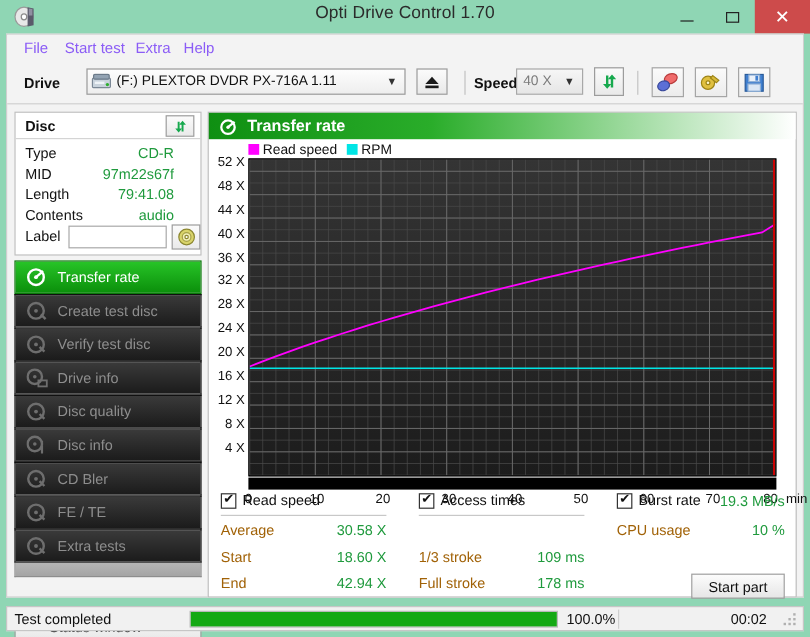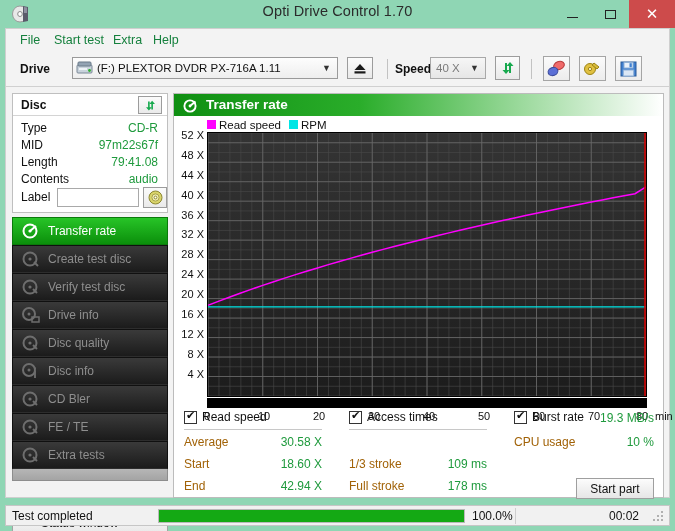--- a/index.html
+++ b/index.html
@@ -26,21 +26,21 @@
   .winbtn.close { width:46px; background:#cd4b4b; color:#fff; font-size:15px; }
   .min-glyph { display:block; width:11px; height:1px; background:#222; margin-top:7px; }
   .max-glyph { display:block; width:11px; height:9px; border:1.4px solid #222; }
 
   
   .client { position:absolute; left:5px; top:28px; width:665px; height:470px; background:#f3f3f3;
             border:1px solid #cfcfcf; }
 
   
   .menubar { position:absolute; left:0; top:0; width:663px; height:22px; background:#f3f3f3; }
-  .menu-item { position:absolute; top:3px; color:#15803d; font-size:12.5px; padding:1px 4px; }
+  .menu-item { position:absolute; top:3px; color:#8b5cf6; font-size:12.5px; padding:1px 4px; }
 
   
   .toolbar { position:absolute; left:0; top:22px; width:663px; height:36px; background:#f3f3f3;
              border-bottom:1px solid #d0d0d0; }
   .tb-label { position:absolute; font-weight:bold; color:#111; font-size:12px; top:11px; }
   .drive-combo {
     position:absolute; left:66px; top:6px; width:266px; height:22px;
     background:linear-gradient(#fdfdfd,#eeeeee); border:1px solid #9a9a9a;
     display:flex; align-items:center; padding-left:3px; font-size:11.5px; color:#111;
   }
@@ -66,21 +66,21 @@
   .disc-panel { position:absolute; left:6px; top:64px; width:156px; height:120px;
                 background:#fff; border:1px solid #bfbfbf; }
   .disc-head { position:absolute; left:0; top:0; width:154px; height:22px;
                border-bottom:1px solid #d4d4d4; }
   .disc-head-t { position:absolute; left:8px; top:4px; font-weight:bold; color:#111; font-size:12px; }
   .disc-refresh { position:absolute; right:5px; top:2px; width:24px; height:18px;
                   background:linear-gradient(#fbfbfb,#eaeaea); border:1px solid #9c9c9c;
                   display:flex; align-items:center; justify-content:center; }
   .drow { position:absolute; left:8px; width:140px; height:16px; font-size:12px; }
   .dk { position:absolute; left:0; color:#111; }
-  .dv { position:absolute; right:3px; color:#1f9a3d; text-align:left; }
+  .dv { position:absolute; right:16px; color:#1f9a3d; text-align:left; }
   .label-input { position:absolute; left:44px; top:94px; width:82px; height:19px;
                  background:#fff; border:1px solid #a9a9a9; }
   .cd-btn { position:absolute; left:130px; top:93px; width:24px; height:21px;
             background:linear-gradient(#fbfbfb,#eaeaea); border:1px solid #9c9c9c;
             display:flex; align-items:center; justify-content:center; }
 
   
   .navlist { position:absolute; left:6px; top:188px; width:156px; }
   .navbtn { position:relative; width:156px; height:28px; margin-bottom:0;
             background:linear-gradient(#3a3a3a,#1b1b1b); border:1px solid #101010;

